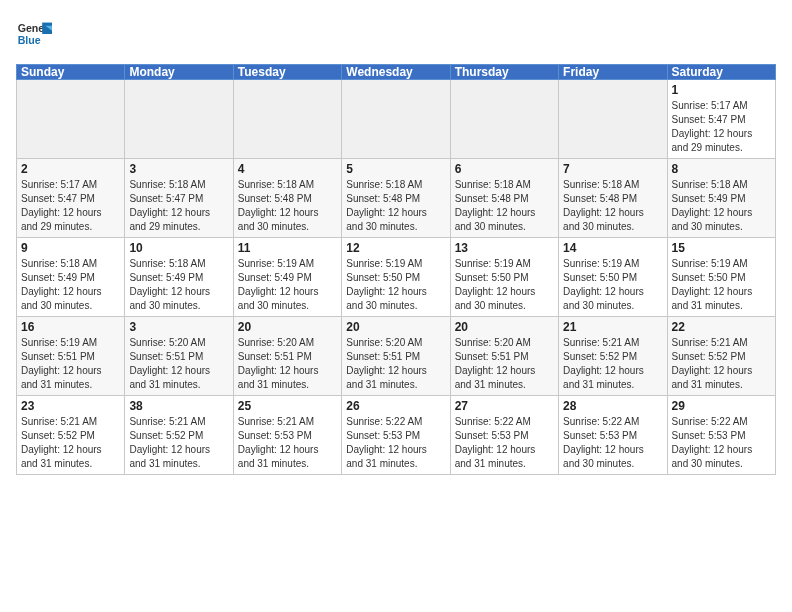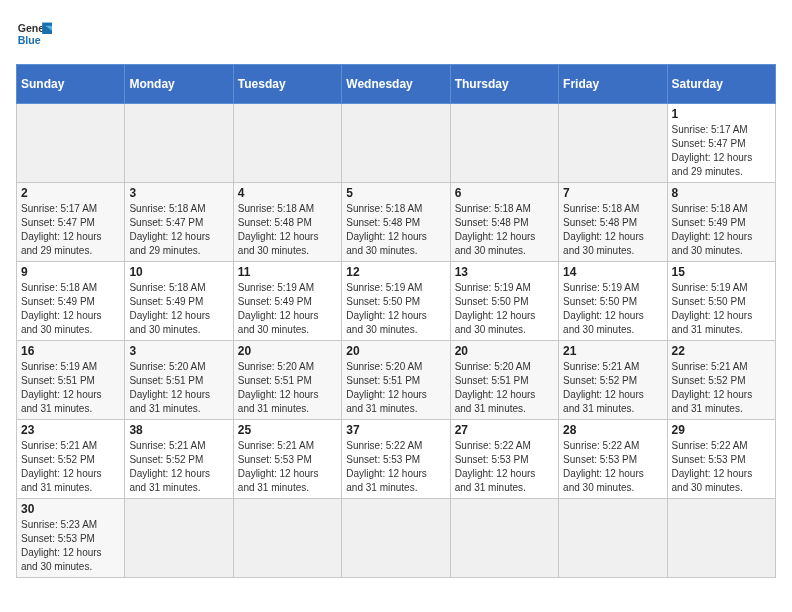--- a/index.html
+++ b/index.html
@@ -40,21 +40,21 @@
     table {
       width: 100%;
       border-collapse: collapse;
       table-layout: fixed;
     }
     thead tr th {
       background-color: #3a6fc4;
       color: #fff;
       font-size: 12px;
       font-weight: bold;
-      padding: 12px 4px;
+      padding: 0 4px;
       text-align: left;
       border: 1px solid #5a8fd4;
     }
     tbody tr td {
       border: 1px solid #c8c8c8;
       vertical-align: top;
       padding: 3px 4px;
       font-size: 9.5px;
       color: #333;
       background: #fff;
@@ -221,43 +221,31 @@
           </td>
           <td>
             <span class="day-num">38</span>
             <div class="day-info">Sunrise: 5:21 AM<br>Sunset: 5:52 PM<br>Daylight: 12 hours<br>and 31 minutes.</div>
           </td>
           <td>
             <span class="day-num">25</span>
             <div class="day-info">Sunrise: 5:21 AM<br>Sunset: 5:53 PM<br>Daylight: 12 hours<br>and 31 minutes.</div>
           </td>
           <td>
-            <span class="day-num">37</span>
+            <span class="day-num">26</span>
             <div class="day-info">Sunrise: 5:22 AM<br>Sunset: 5:53 PM<br>Daylight: 12 hours<br>and 31 minutes.</div>
           </td>
           <td>
             <span class="day-num">27</span>
             <div class="day-info">Sunrise: 5:22 AM<br>Sunset: 5:53 PM<br>Daylight: 12 hours<br>and 31 minutes.</div>
           </td>
           <td>
             <span class="day-num">28</span>
             <div class="day-info">Sunrise: 5:22 AM<br>Sunset: 5:53 PM<br>Daylight: 12 hours<br>and 30 minutes.</div>
           </td>
           <td>
             <span class="day-num">29</span>
             <div class="day-info">Sunrise: 5:22 AM<br>Sunset: 5:53 PM<br>Daylight: 12 hours<br>and 30 minutes.</div>
           </td>
-        </tr>
-        <tr>
-          <td>
-            <span class="day-num">30</span>
-            <div class="day-info">Sunrise: 5:23 AM<br>Sunset: 5:53 PM<br>Daylight: 12 hours<br>and 30 minutes.</div>
-          </td>
-          <td class="empty"></td>
-          <td class="empty"></td>
-          <td class="empty"></td>
-          <td class="empty"></td>
-          <td class="empty"></td>
-          <td class="empty"></td>
         </tr>
       </tbody>
   </table>
 </div>
 
 </body></html>

